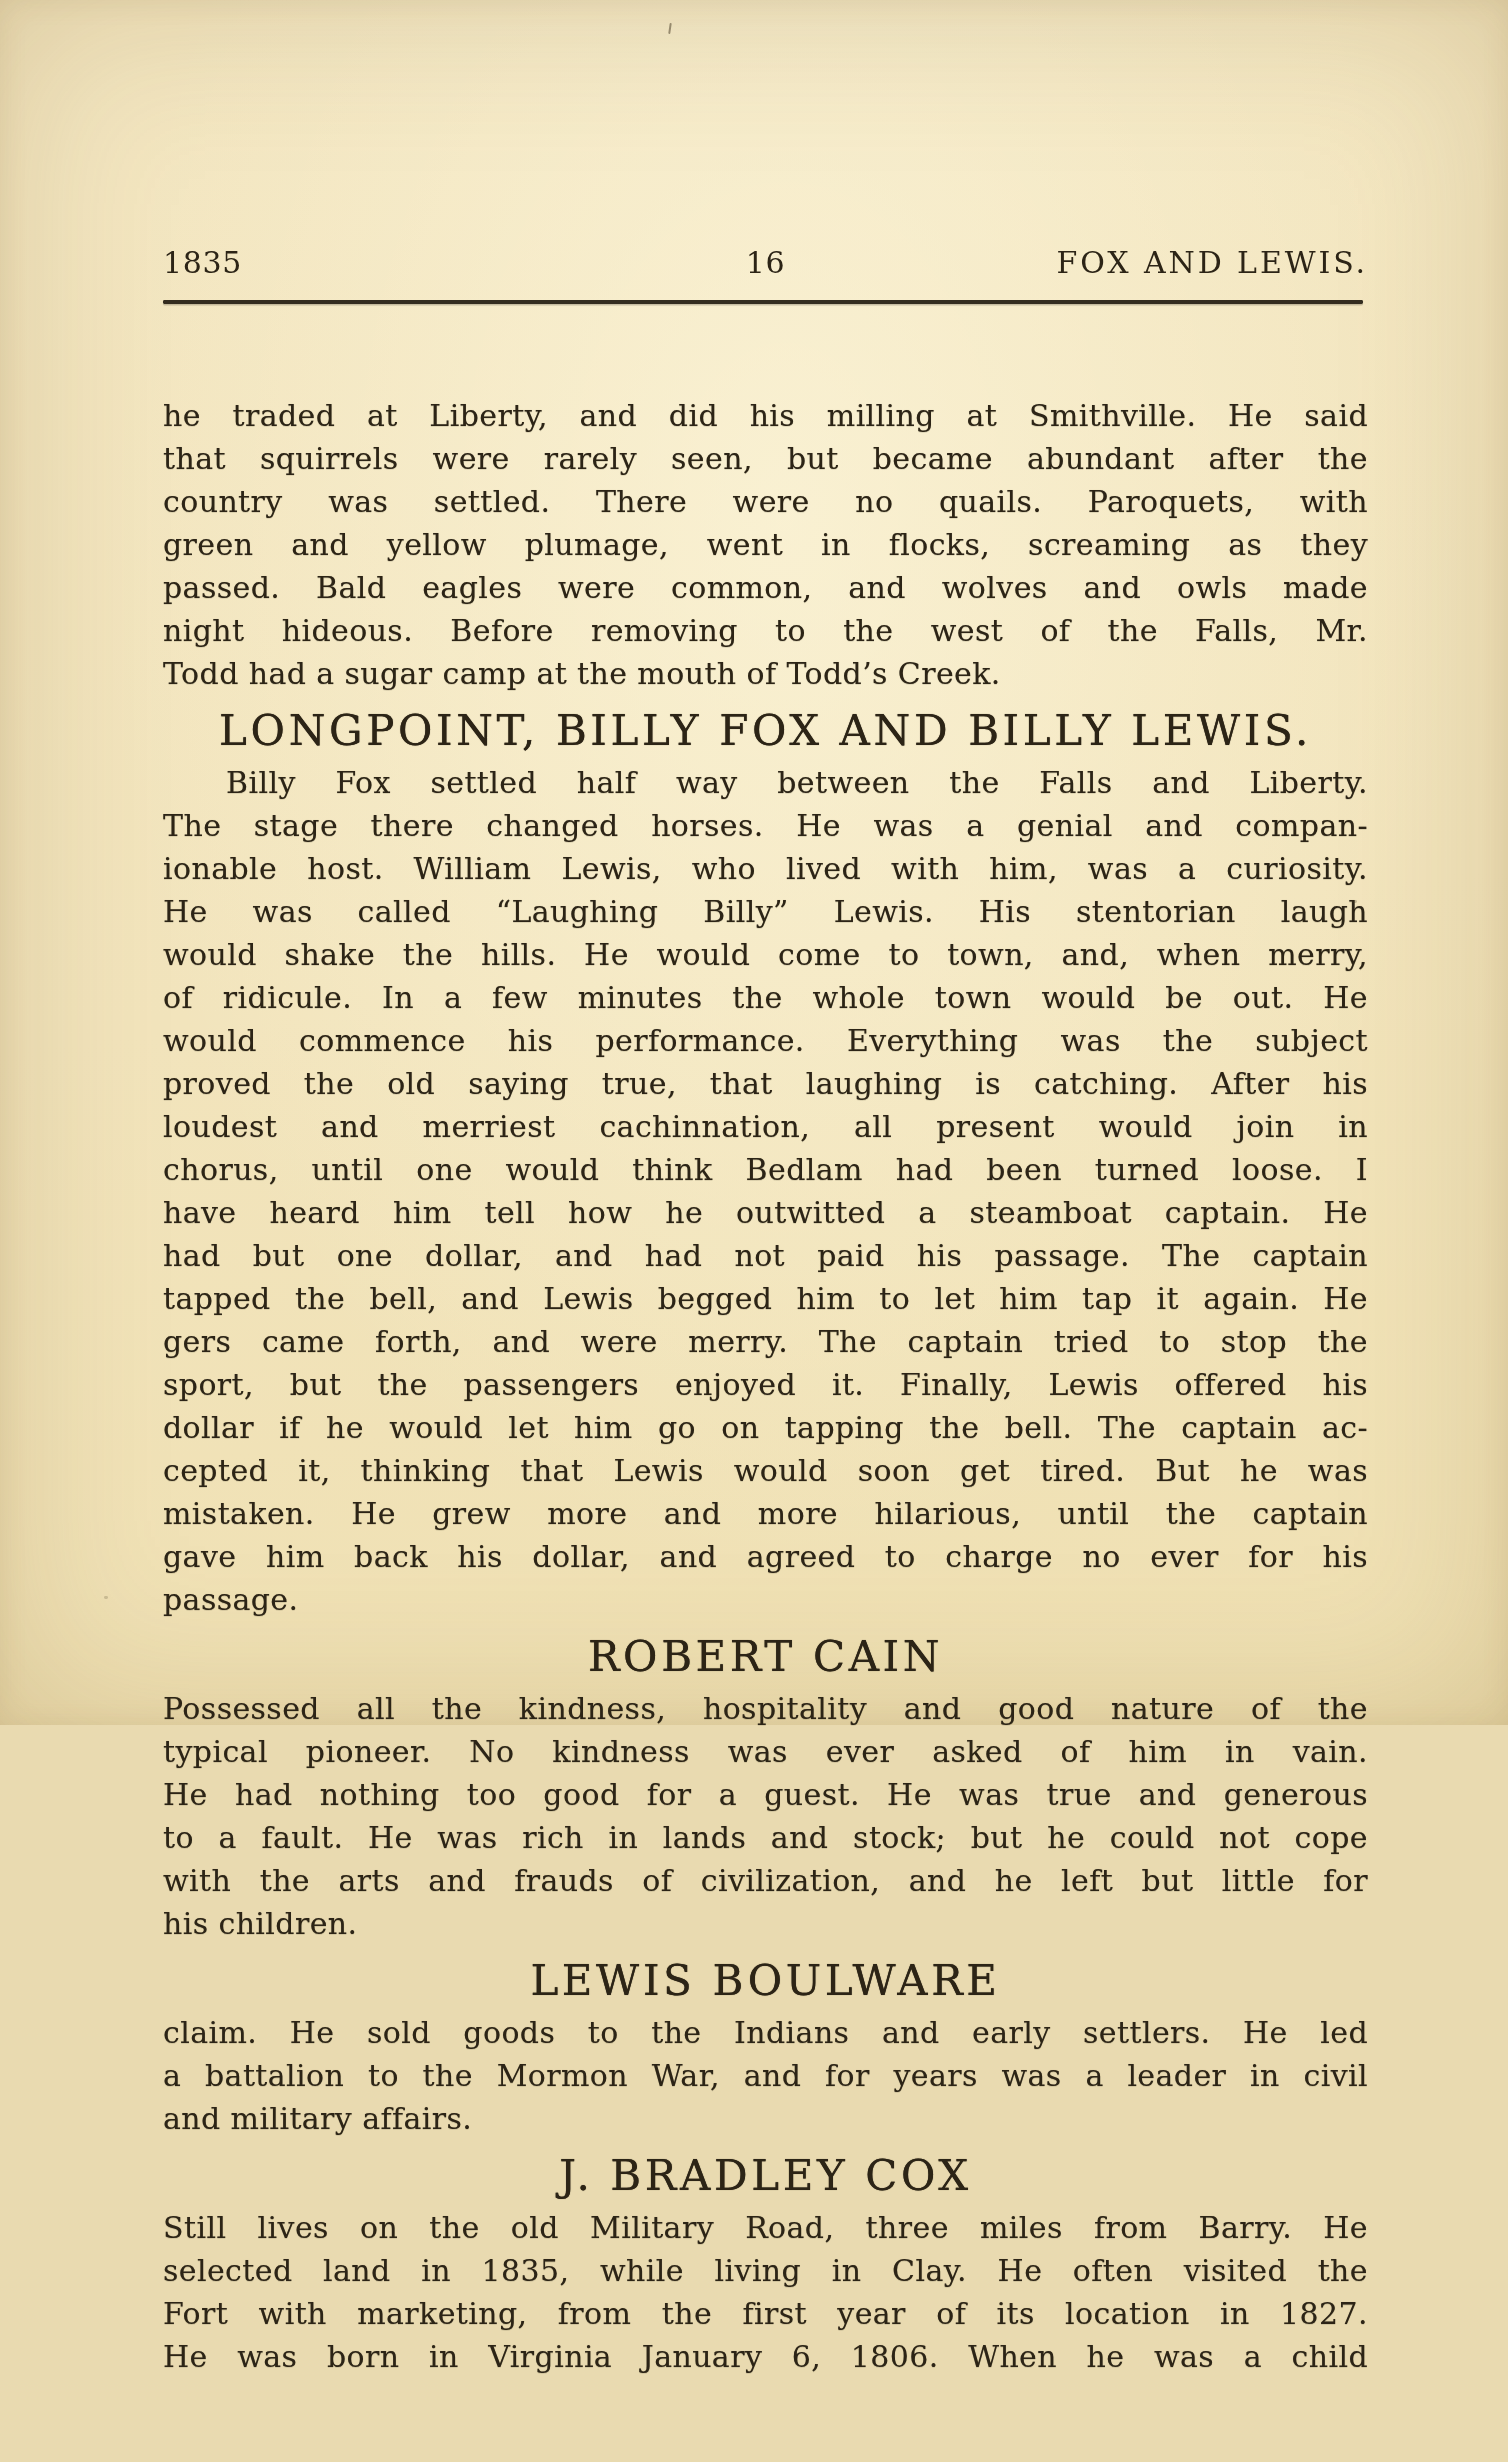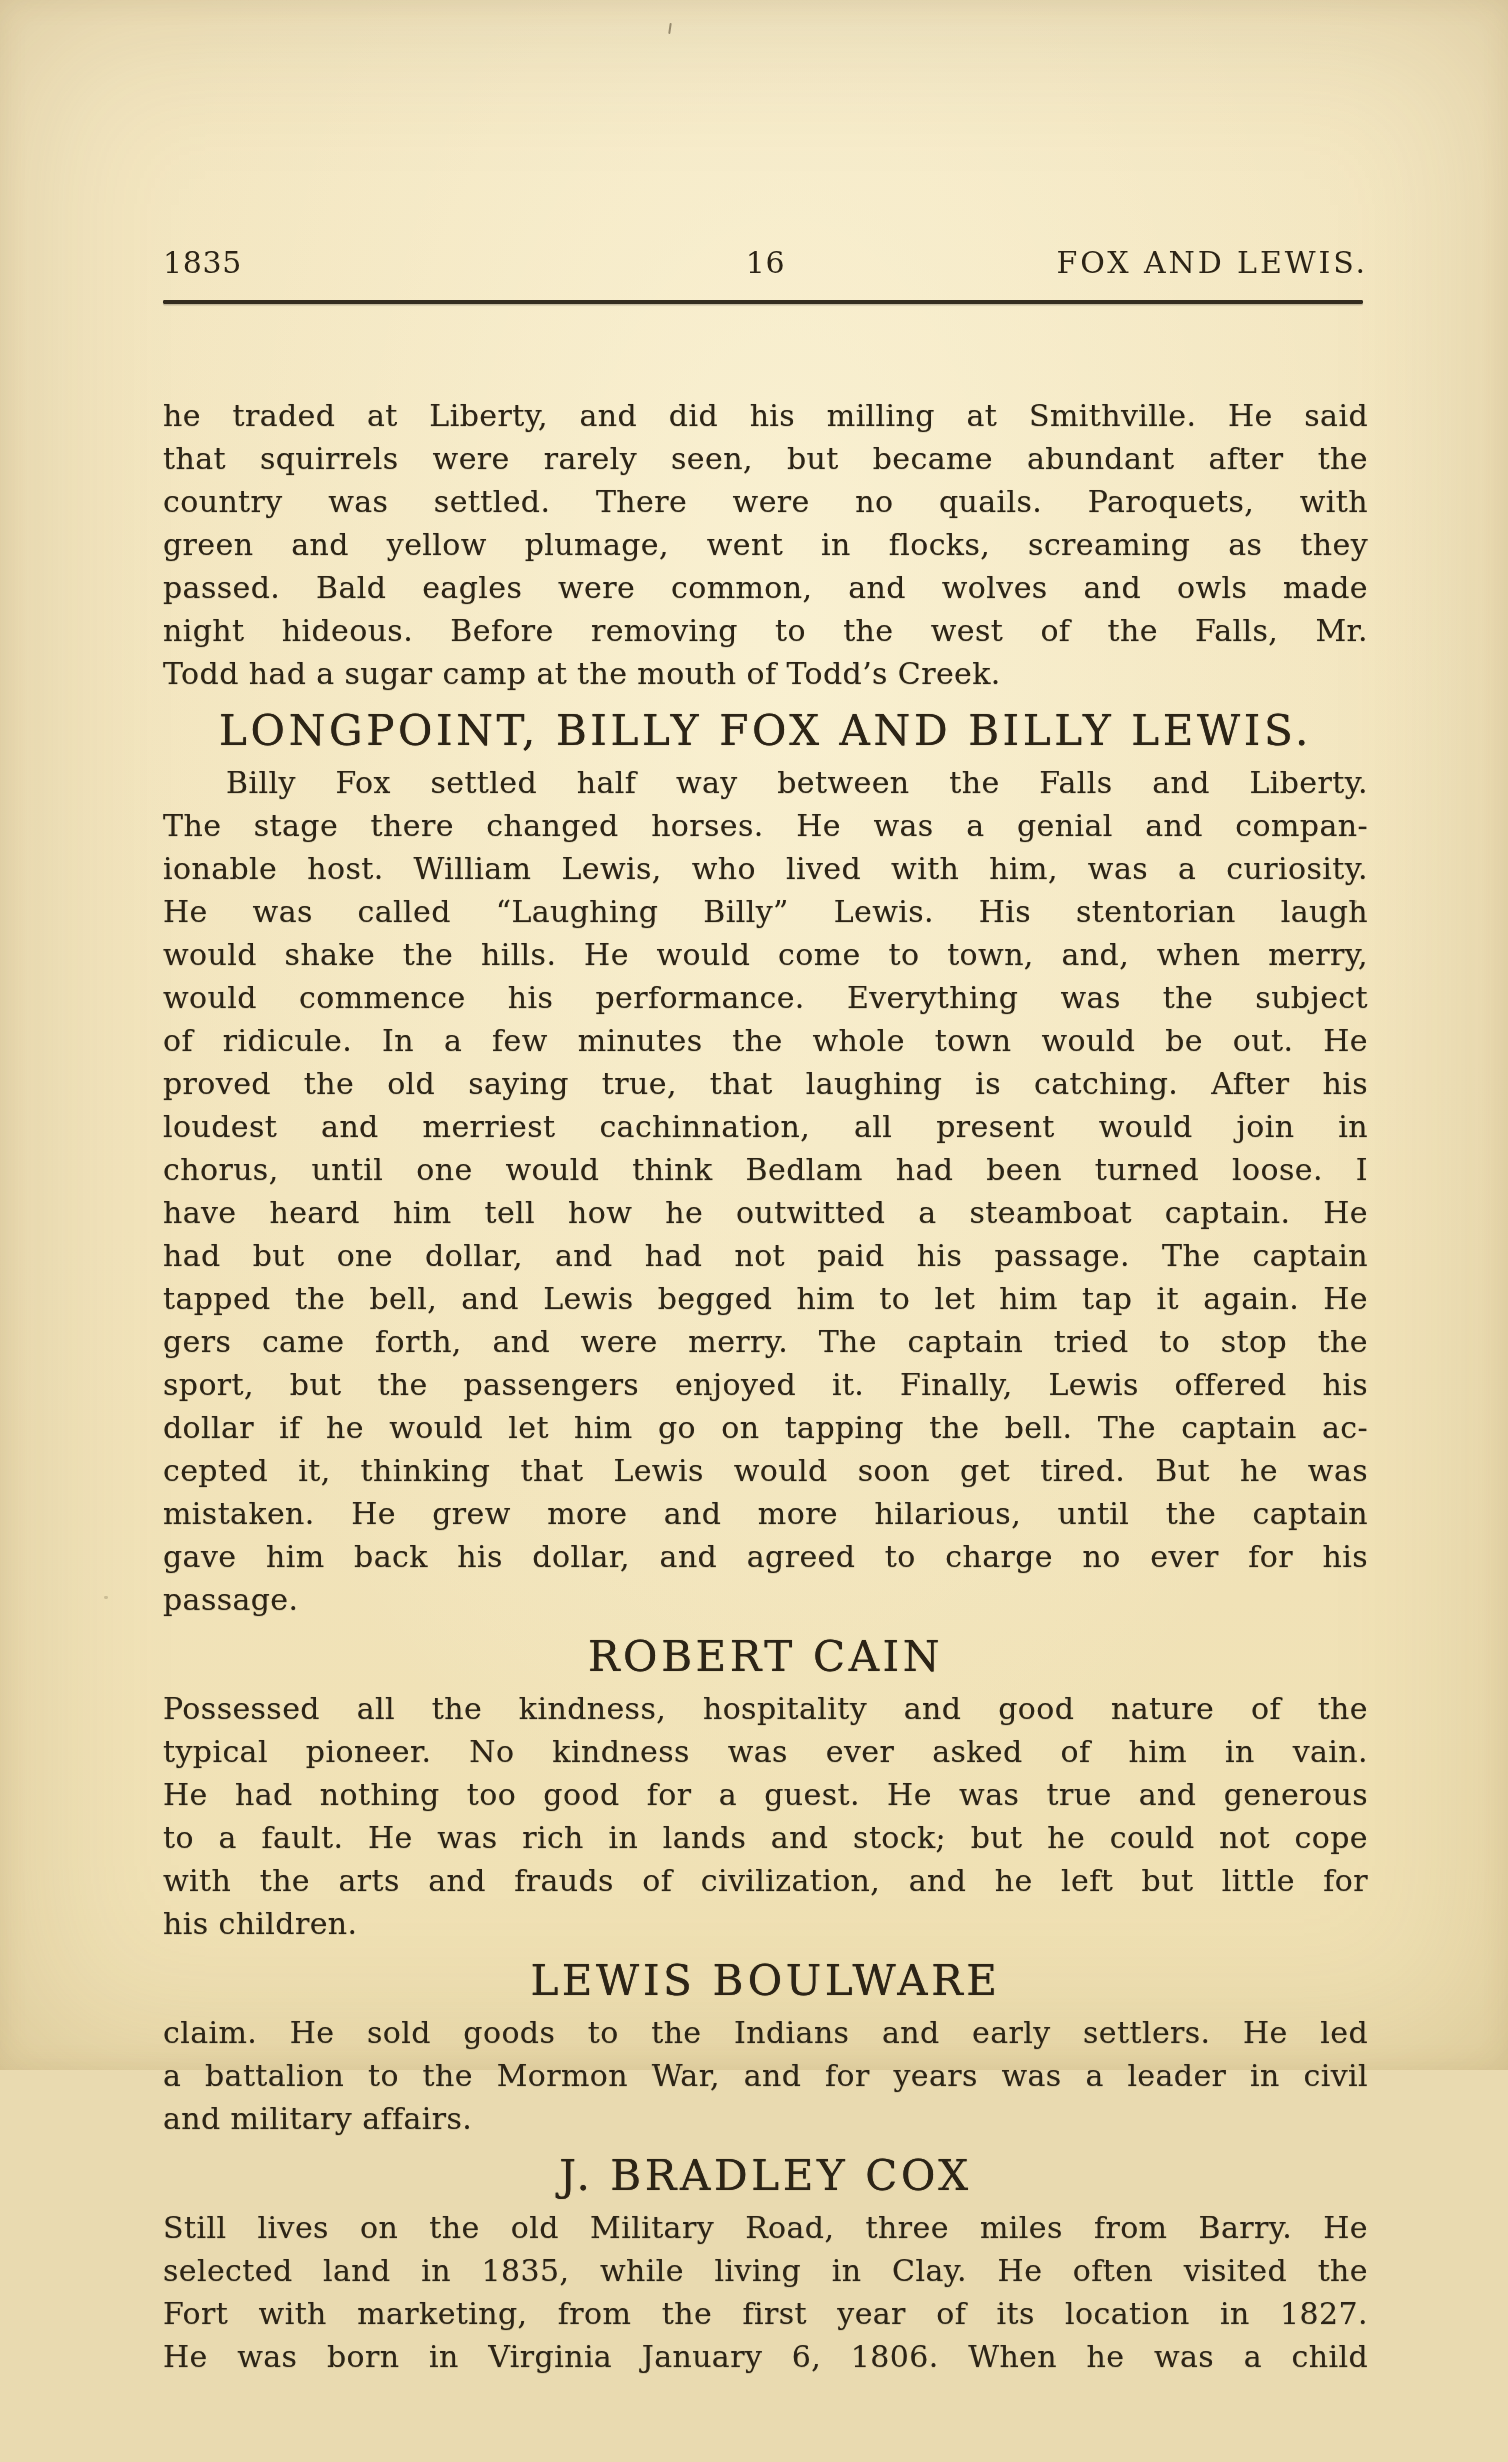--- a/index.html
+++ b/index.html
@@ -8,21 +8,21 @@
   }
   body {
     width: 1509px;
     height: 2462px;
     overflow: hidden;
     background: #e9dab0;
   }
   .page {
     position: relative;
     width: 1509px;
-    height: 2070px;
+    height: 1725px;
     box-sizing: border-box;
     background:
       radial-gradient(ellipse at 52% 30%, rgba(255,250,226,0.55), rgba(255,250,226,0) 62%),
       linear-gradient(173deg, #f3e6c1 0%, #f2e4bc 55%, #efe0b2 100%);
     box-shadow:
       inset 0 0 171px rgba(133, 100, 43, 0.22),
       inset 0 0 28.5px rgba(133, 100, 43, 0.12);
     font-family: "DejaVu Serif", "Liberation Serif", serif;
     color: #2c2416;
   }
@@ -97,22 +97,22 @@
         <div class="line">night hideous. Before removing to the west of the Falls, Mr.</div>
         <div class="line line-last">Todd had a sugar camp at the mouth of Todd’s Creek.</div>
       </div>
       <h2 class="section-heading">LONGPOINT, BILLY FOX AND BILLY LEWIS.</h2>
       <div class="paragraph indent-first">
         <div class="line">Billy Fox settled half way between the Falls and Liberty.</div>
         <div class="line">The stage there changed horses. He was a genial and compan-</div>
         <div class="line">ionable host. William Lewis, who lived with him, was a curiosity.</div>
         <div class="line">He was called “Laughing Billy” Lewis. His stentorian laugh</div>
         <div class="line">would shake the hills. He would come to town, and, when merry,</div>
+        <div class="line">of ridicule. In a few minutes the whole town would be out. He</div>
         <div class="line">would commence his performance. Everything was the subject</div>
-        <div class="line">of ridicule. In a few minutes the whole town would be out. He</div>
         <div class="line">proved the old saying true, that laughing is catching. After his</div>
         <div class="line">loudest and merriest cachinnation, all present would join in</div>
         <div class="line">chorus, until one would think Bedlam had been turned loose. I</div>
         <div class="line">have heard him tell how he outwitted a steamboat captain. He</div>
         <div class="line">had but one dollar, and had not paid his passage. The captain</div>
         <div class="line">tapped the bell, and Lewis begged him to let him tap it again. He</div>
         <div class="line">gers came forth, and were merry. The captain tried to stop the</div>
         <div class="line">sport, but the passengers enjoyed it. Finally, Lewis offered his</div>
         <div class="line">dollar if he would let him go on tapping the bell. The captain ac-</div>
         <div class="line">cepted it, thinking that Lewis would soon get tired. But he was</div>

